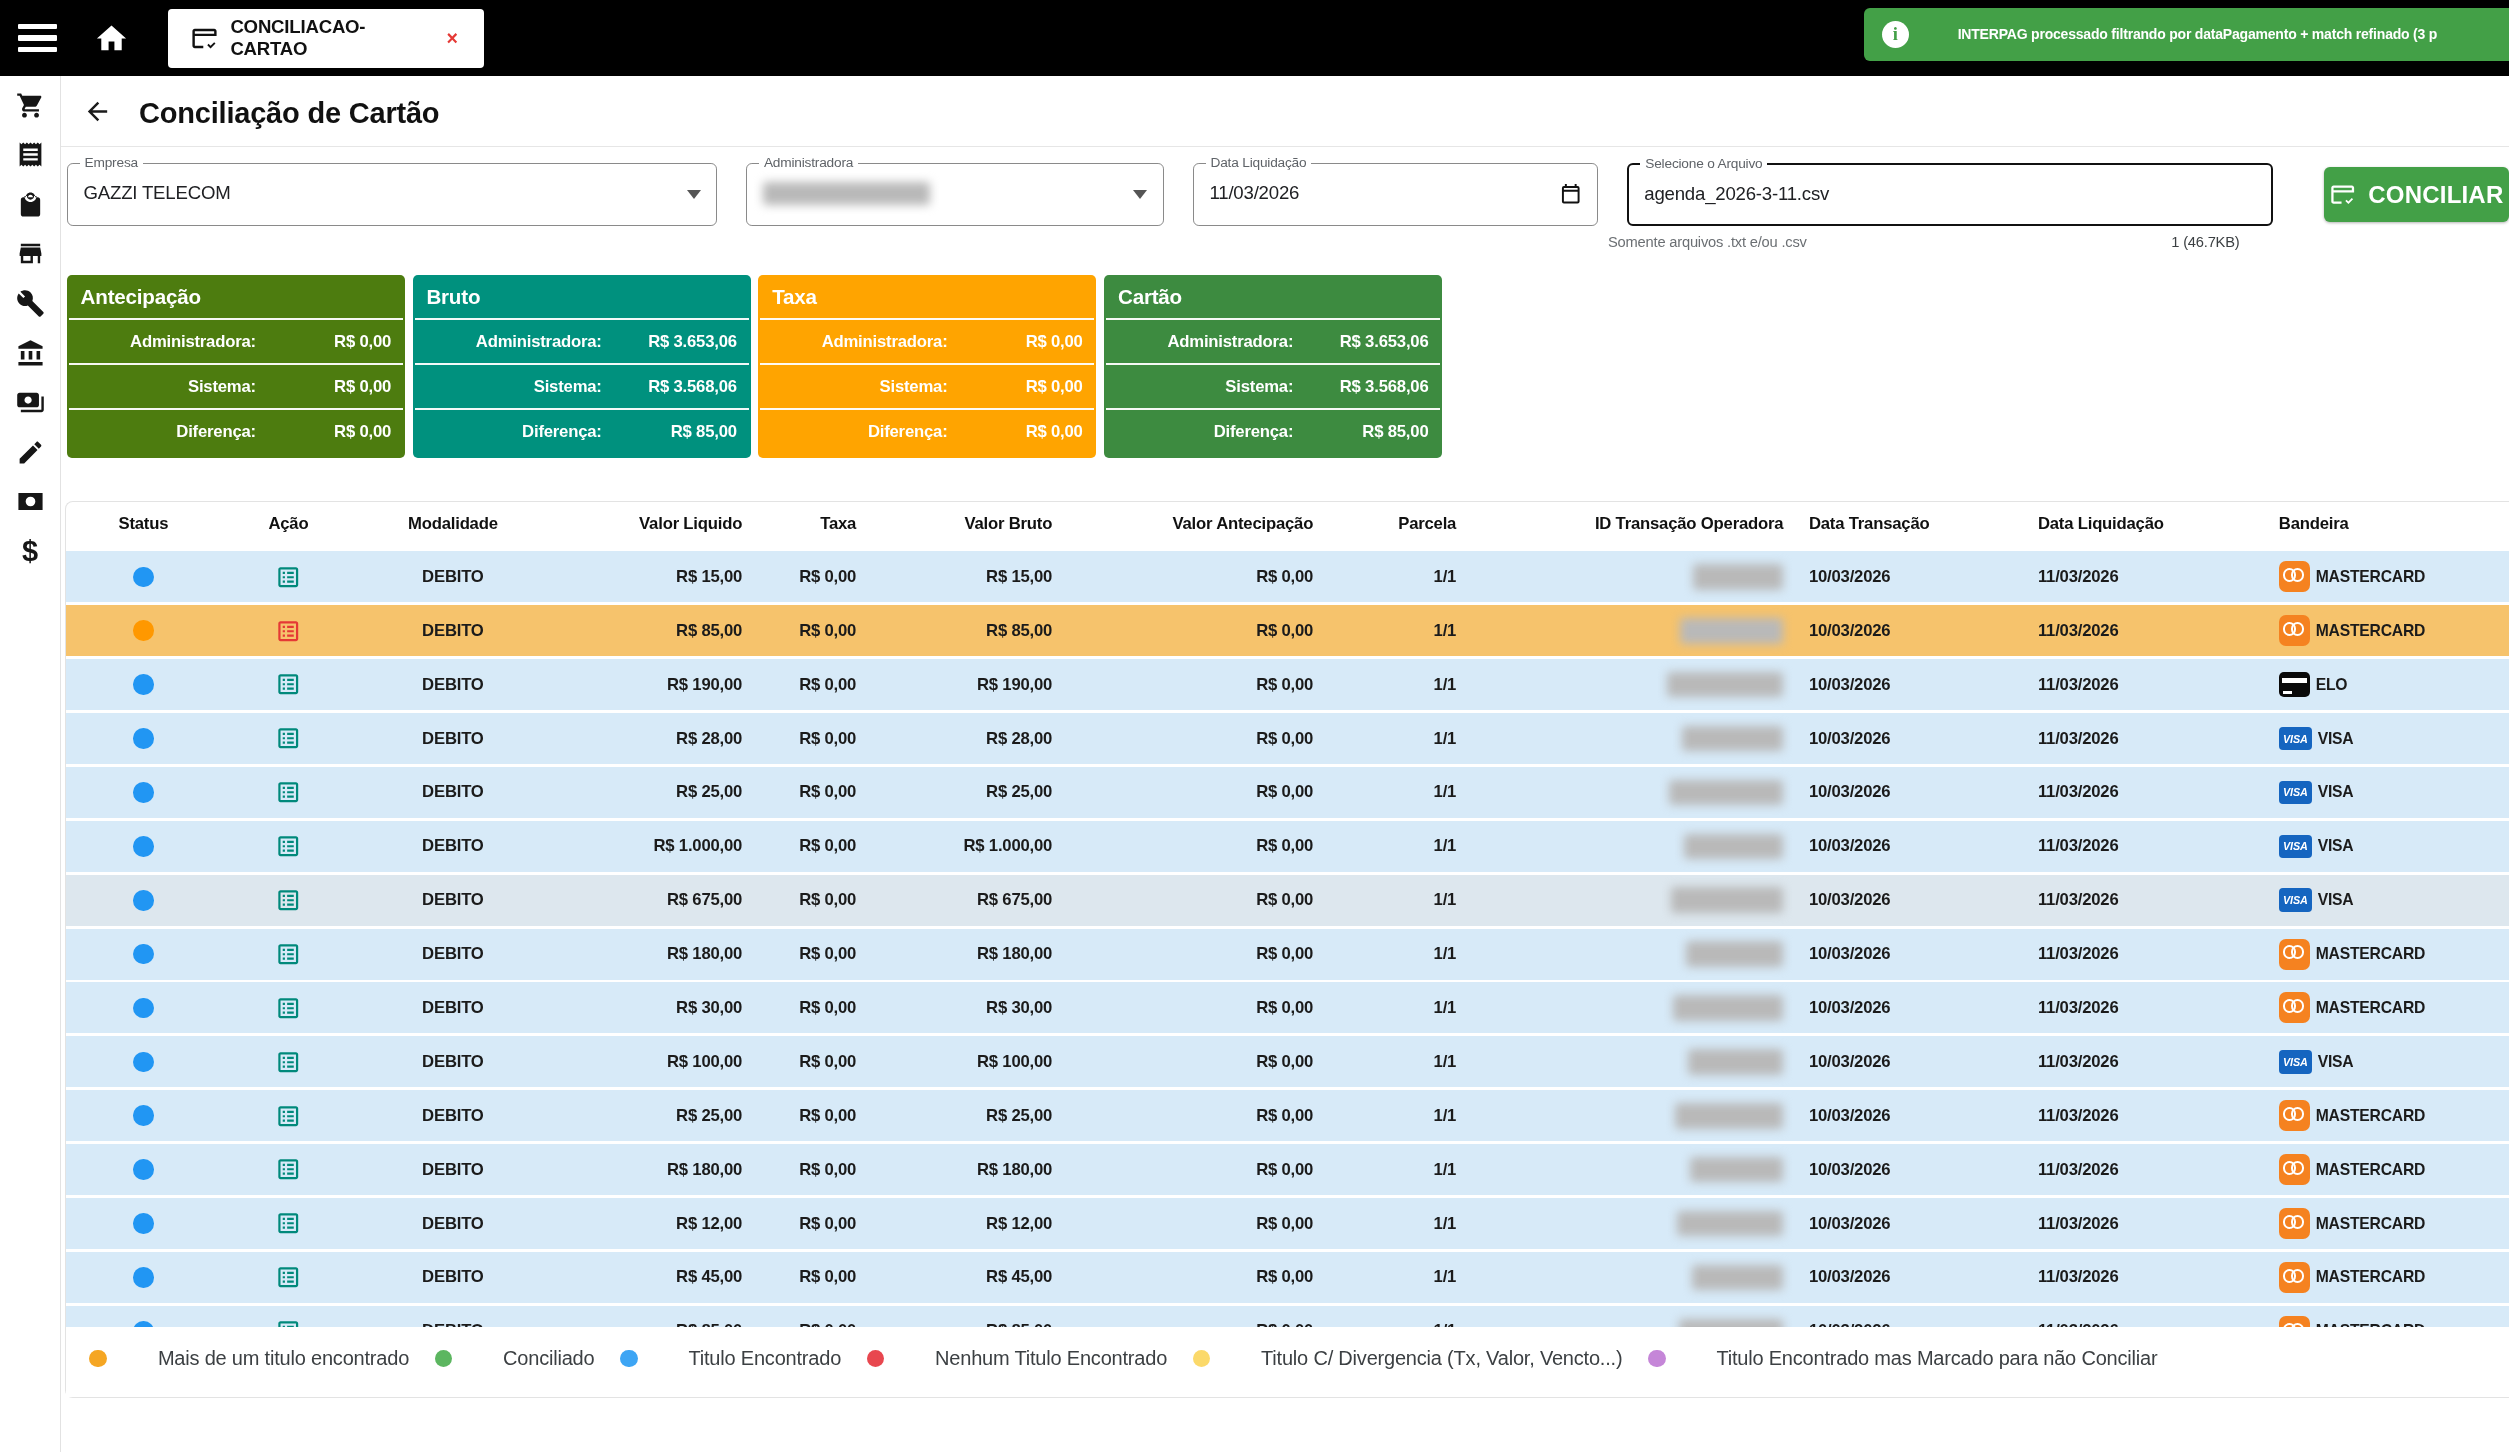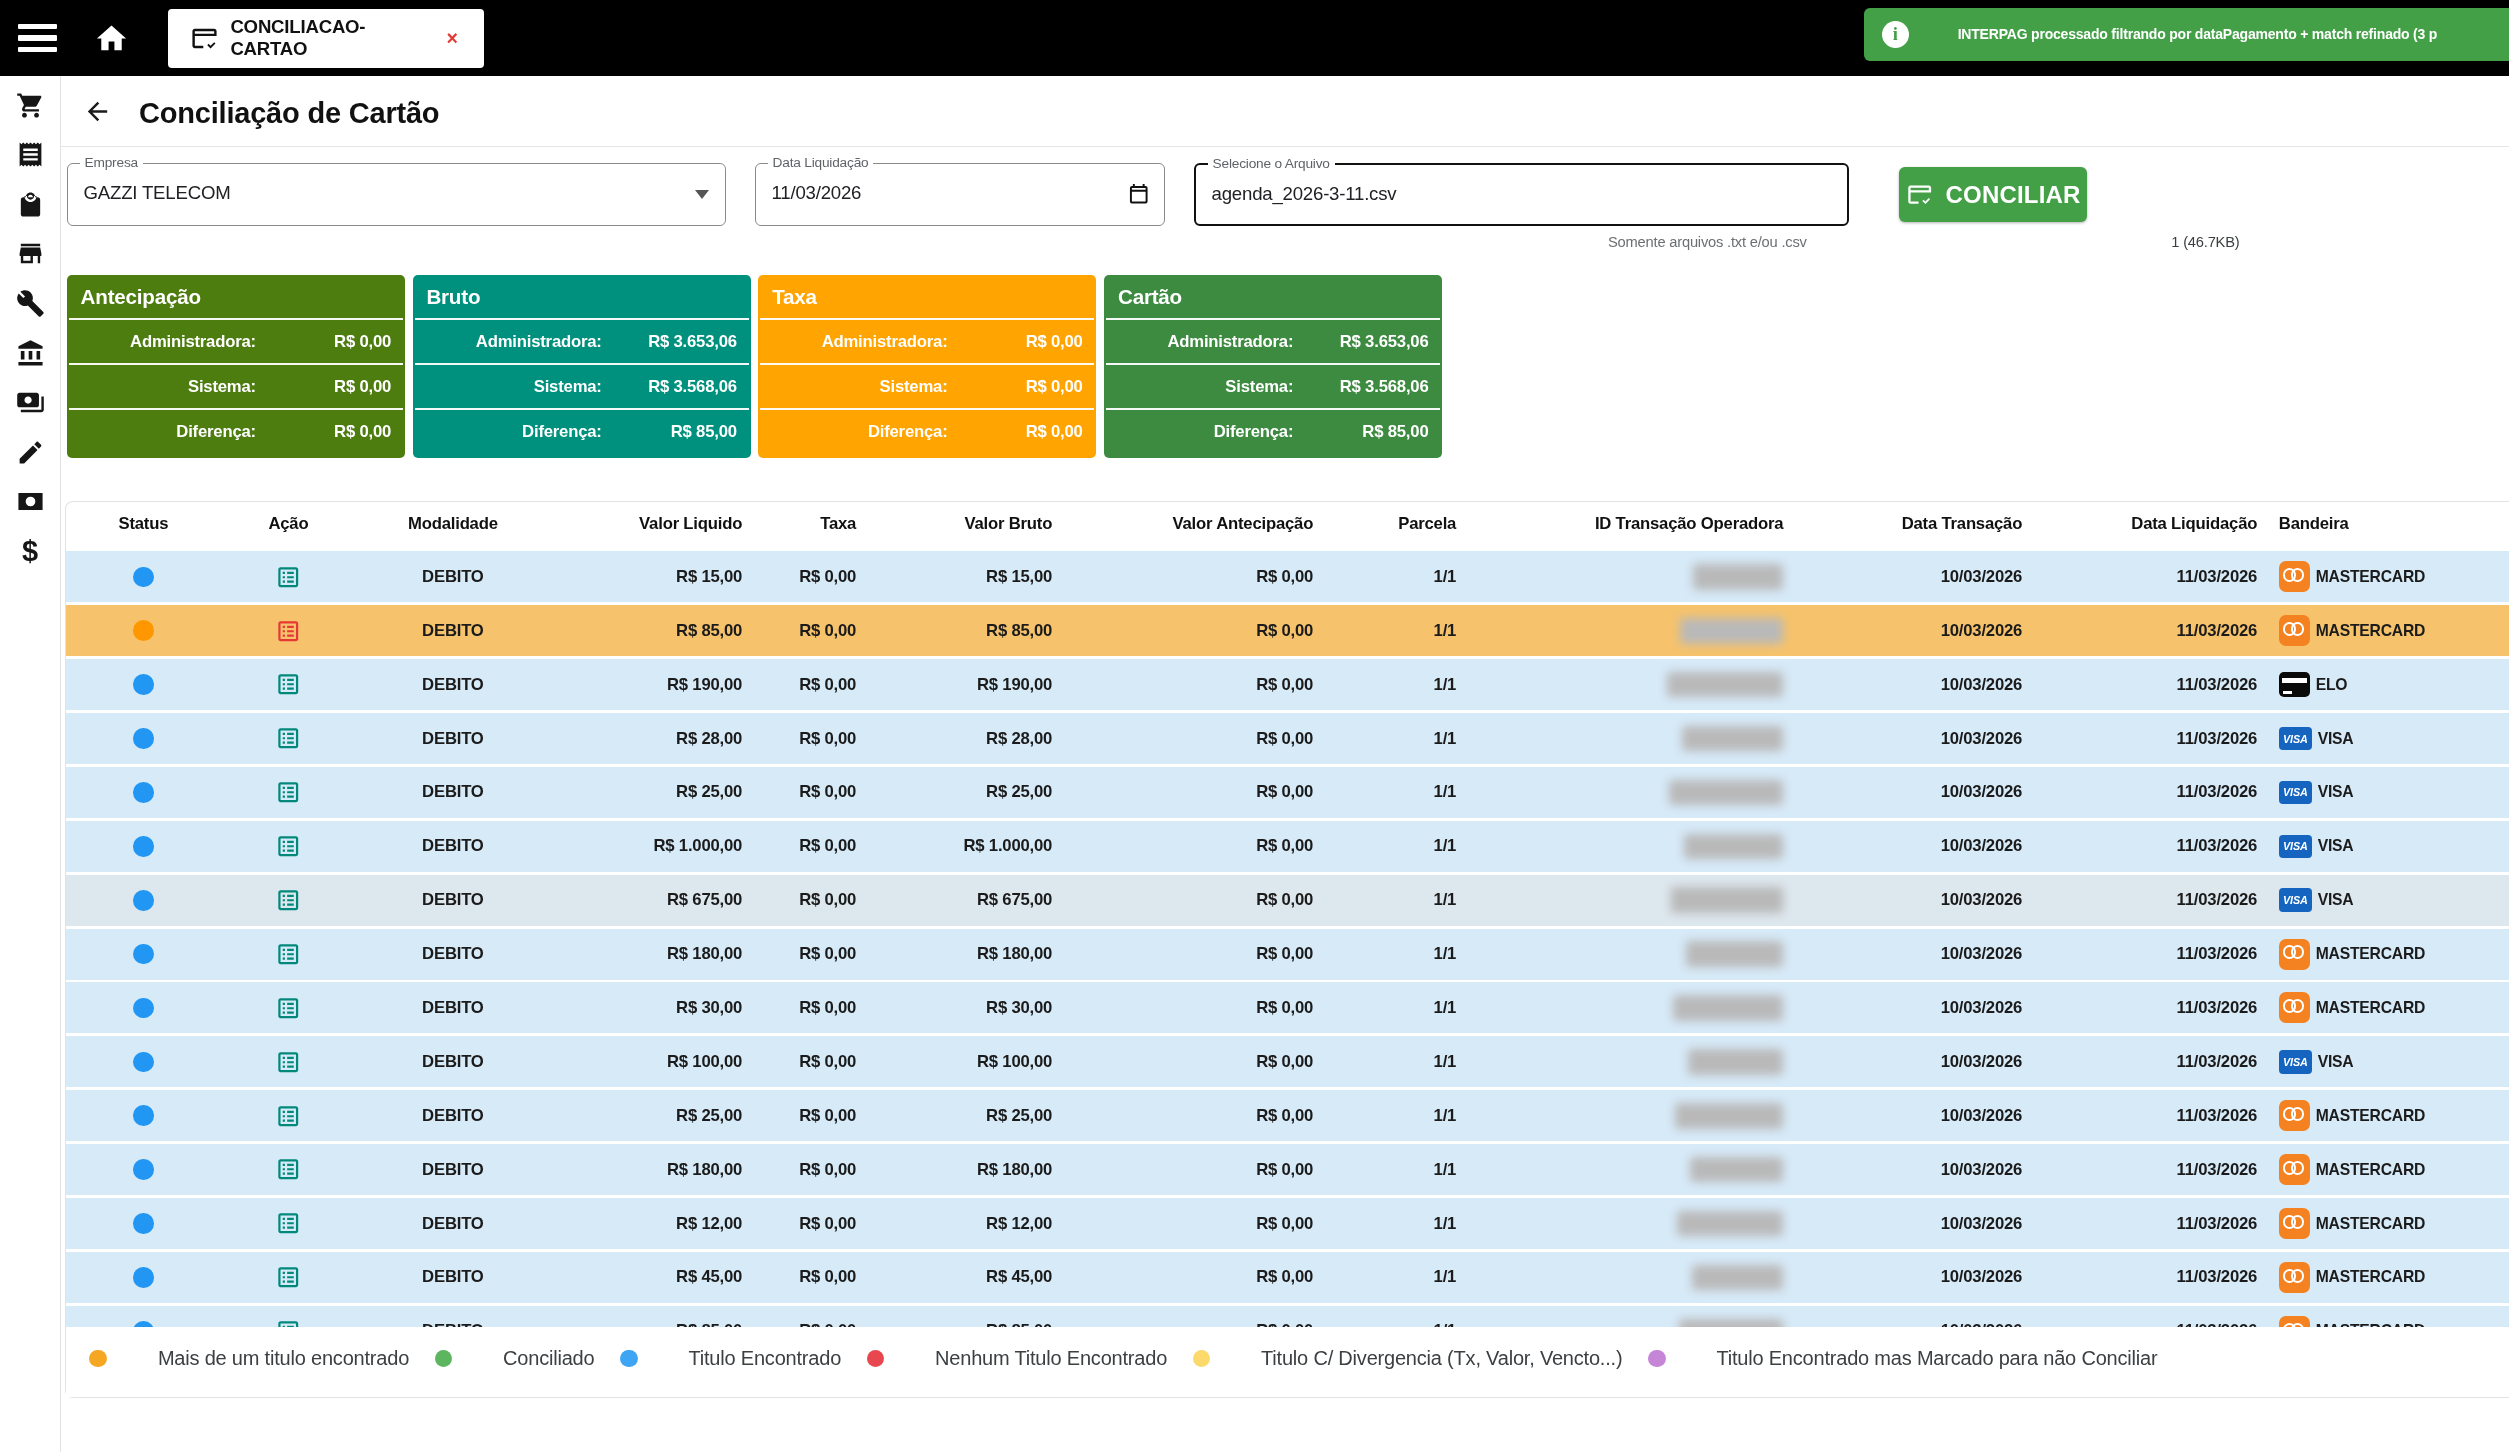--- a/index.html
+++ b/index.html
@@ -76,21 +76,21 @@
   .table-card { margin:43px 0 0 3.9px; width:2448px; border:1px solid #e3e3e3; border-right:none; border-radius:7.8px 0 0 7.8px; background:#fff; }
   .trow { display:grid; grid-template-columns:155px 135px 194px 206px 114px 196px 261px 143px 339px 229px 235px 241px; align-items:center; width:2446px; }
   .trow.head { height:43px; font-weight:bold; font-size:16.7px; color:#111; }
   .trow.body { height:51px; margin-bottom:2.9px; background:#d7eaf8; font-weight:bold; font-size:16.7px; cursor:pointer; }
   .trow.body.highlight { background:#f6c36c; }
   .trow.body.muted { background:#dde7ee; }
   .trow > :nth-child(-n+3) { text-align:center; }
   .trow > :nth-child(n+4):nth-child(-n+8) { text-align:right; padding-right:13.7px; }
   .trow > :nth-child(8) { padding-right:21.6px; }
   .trow > :nth-child(9) { text-align:right; padding-right:25.5px; }
-  .trow > :nth-child(10), .trow > :nth-child(11) { text-align:right; padding-right:15.7px; }
+  .trow > :nth-child(10), .trow > :nth-child(11) { padding-right:15.7px; }
   .trow > :nth-child(12) { text-align:left; padding-left:5.9px; }
   .rows-wrap { height:776px; overflow:hidden; margin-top:5.9px; }
   .c-status, .c-action { display:flex; align-items:center; justify-content:center; }
   .dot { width:20.6px; height:20.6px; border-radius:50%; display:inline-block; }
   .action-ic { width:26.5px; height:26.5px; }
   .action-ic.normal { fill:#00897b; }
   .action-ic.alert { fill:#e53935; }
   .c-id { display:flex; justify-content:flex-end; padding-right:25.5px; }
   .id-blob { height:25.5px; }
   .c-band { display:flex; align-items:center; gap:5.9px; }
@@ -200,20 +200,25 @@
       <span class="page-title">Conciliação de Cartão</span>
     </div>
     <hr class="head-divider">
 
     <div class="form-row">
       <div class="field f-empresa">
         <span class="flabel">Empresa</span>
         <span class="fvalue">GAZZI TELECOM</span>
         <span class="dd-arrow"></span>
       </div>
+      <div class="field f-admin">
+        <span class="flabel">Administradora</span>
+        <span class="blur-blob admin-blob"></span>
+        <span class="dd-arrow"></span>
+      </div>
       <div class="field f-data">
         <span class="flabel">Data Liquidação</span>
         <span class="fvalue">11/03/2026</span>
         <span class="cal-ic">
           <svg viewBox="0 0 24 24">
               <path d="M19 4h-1V2h-2v2H8V2H6v2H5a2 2 0 0 0-2 2v14a2 2 0 0 0 2 2h14a2 2 0 0 0 2-2V6a2 2 0 0 0-2-2zm0 16H5V10h14v10zM19 8H5V6h14v2z"></path>
             </svg>
         </span>
       </div>
       <div class="field f-file">

